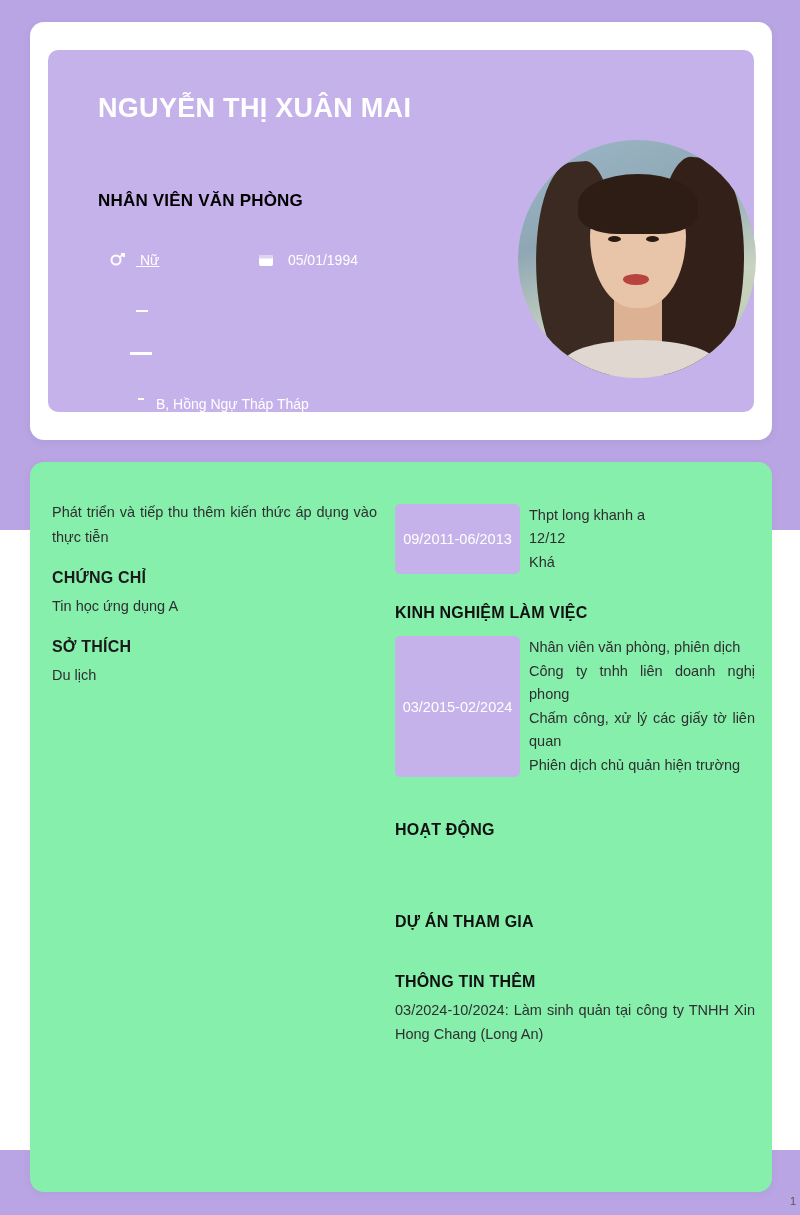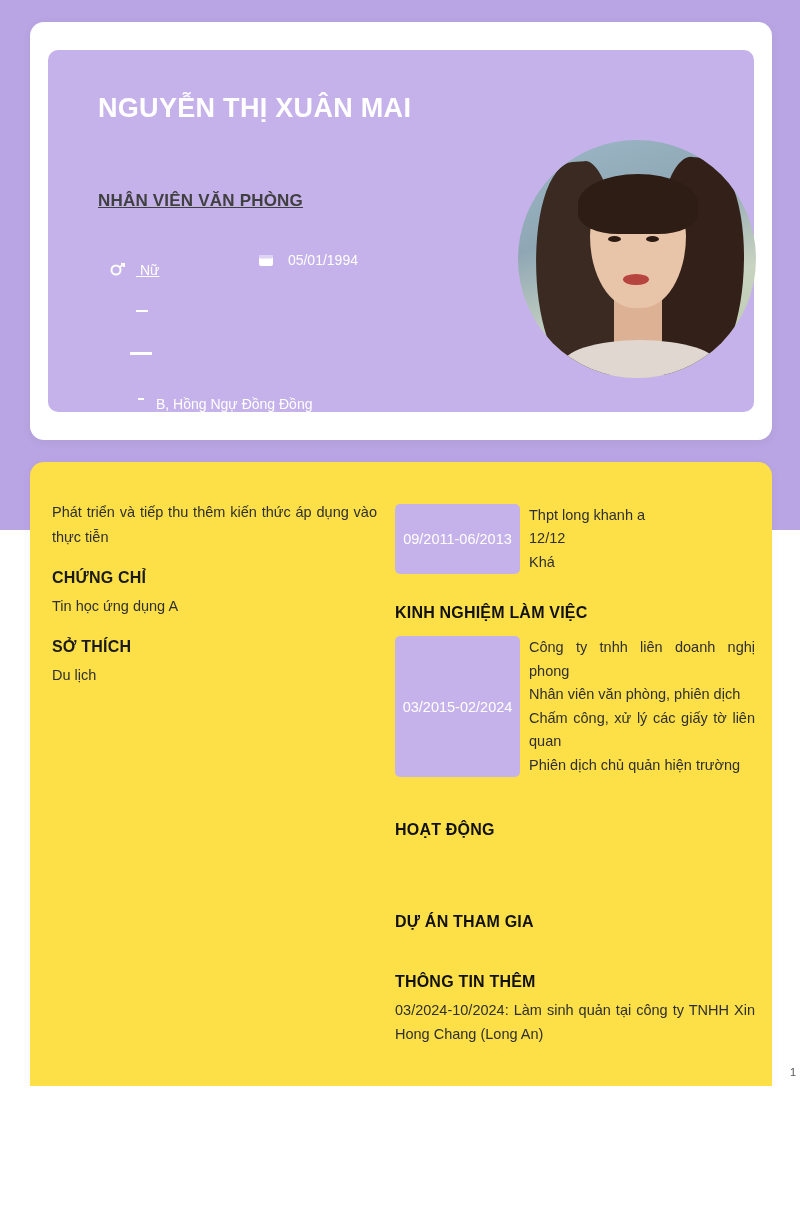--- a/index.html
+++ b/index.html
@@ -7,21 +7,21 @@
     margin: 0;
     padding: 0;
     width: 800px;
     height: 1215px;
     background: #ffffff;
     font-family: "Liberation Sans", sans-serif;
   }
   #page {
     position: relative;
     width: 800px;
-    height: 1086px;
+    height: 1215px;
     overflow: hidden;
     background: #ffffff;
   }
   
   .band-top {
     position: absolute;
     left: 0; top: 0;
     width: 800px; height: 530px;
     background: #b9a5e3;
     border-radius: 0 0 0 0;
@@ -64,35 +64,34 @@
     color: #ffffff;
     line-height: 1.22;
     letter-spacing: 0.3px;
   }
   .job-title {
     position: absolute;
     left: 50px; top: 141px;
     width: 380px;
     font-size: 17px;
     font-weight: bold;
-    color: #404040;
+    color: #000000;
     letter-spacing: 0.2px;
-    text-decoration: underline;
   }
   .info-row {
     position: absolute;
     color: #ffffff;
     font-size: 14px;
   }
   .ico {
     display: inline-block;
     vertical-align: middle;
     margin-right: 10px;
   }
-  .info-gender { left: 62px; top: 212px; text-decoration: underline; }
+  .info-gender { left: 62px; top: 202px; text-decoration: underline; }
   .info-dob { left: 210px; top: 202px; }
   .info-addr { left: 62px; top: 346px; width: 400px; }
   .dash-line {
     position: absolute;
     background: #ffffff;
   }
   .dash1 { left: 88px; top: 260px; width: 12px; height: 2px; }
   .dash2 { left: 82px; top: 302px; width: 22px; height: 3px; }
   .dash3 { left: 90px; top: 348px; width: 6px; height: 2px; }
 
@@ -154,21 +153,21 @@
     width: 156px; height: 50px;
     background: #dfd7d0;
     border-radius: 50% 50% 0 0;
   }
 
   
   .body-card {
     position: absolute;
     left: 30px; top: 462px;
     width: 742px; height: 730px;
-    background: #fde047;
+    background: #86efac;
     border-radius: 14px;
     box-shadow: 0 2px 10px rgba(0,0,0,0.05);
   }
 
   .left-col {
     position: absolute;
     left: 22px; top: 38px;
     width: 340px;
   }
   .right-col {
@@ -289,21 +288,21 @@
           </svg>
         </span>
         <span>05/01/1994</span>
       </div>
 
       <div class="dash-line dash1"></div>
       <div class="dash-line dash2"></div>
       <div class="dash-line dash3"></div>
 
       <div class="info-row info-addr">
-        <span style="margin-left:46px">B, Hồng Ngự Đồng Đồng</span>
+        <span style="margin-left:46px">B, Hồng Ngự Tháp Tháp</span>
       </div>
 
       <div class="avatar">
         <div class="hair-l"></div>
         <div class="hair-r"></div>
         <div class="neck"></div>
         <div class="shoulder"></div>
         <div class="face"></div>
         <div class="fringe"></div>
         <div class="eye-l"></div>
@@ -336,22 +335,22 @@
           <div>Khá</div>
         </div>
       </div>
 
       <div class="spacer-md"></div>
       <div class="r-head">KINH NGHIỆM LÀM VIỆC</div>
       <div class="spacer-sm"></div>
       <div class="entry">
         <div class="date-chip">03/2015-02/2024</div>
         <div class="entry-body">
+          <div>Nhân viên văn phòng, phiên dịch</div>
           <div>Công ty tnhh liên doanh nghị phong</div>
-          <div>Nhân viên văn phòng, phiên dịch</div>
           <div>Chấm công, xử lý các giấy tờ liên quan</div>
           <div>Phiên dịch chủ quản hiện trường</div>
         </div>
       </div>
 
       <div class="spacer-lg"></div>
       <div class="r-head">HOẠT ĐỘNG</div>
 
       <div style="height:74px"></div>
       <div class="r-head">DỰ ÁN THAM GIA</div>

